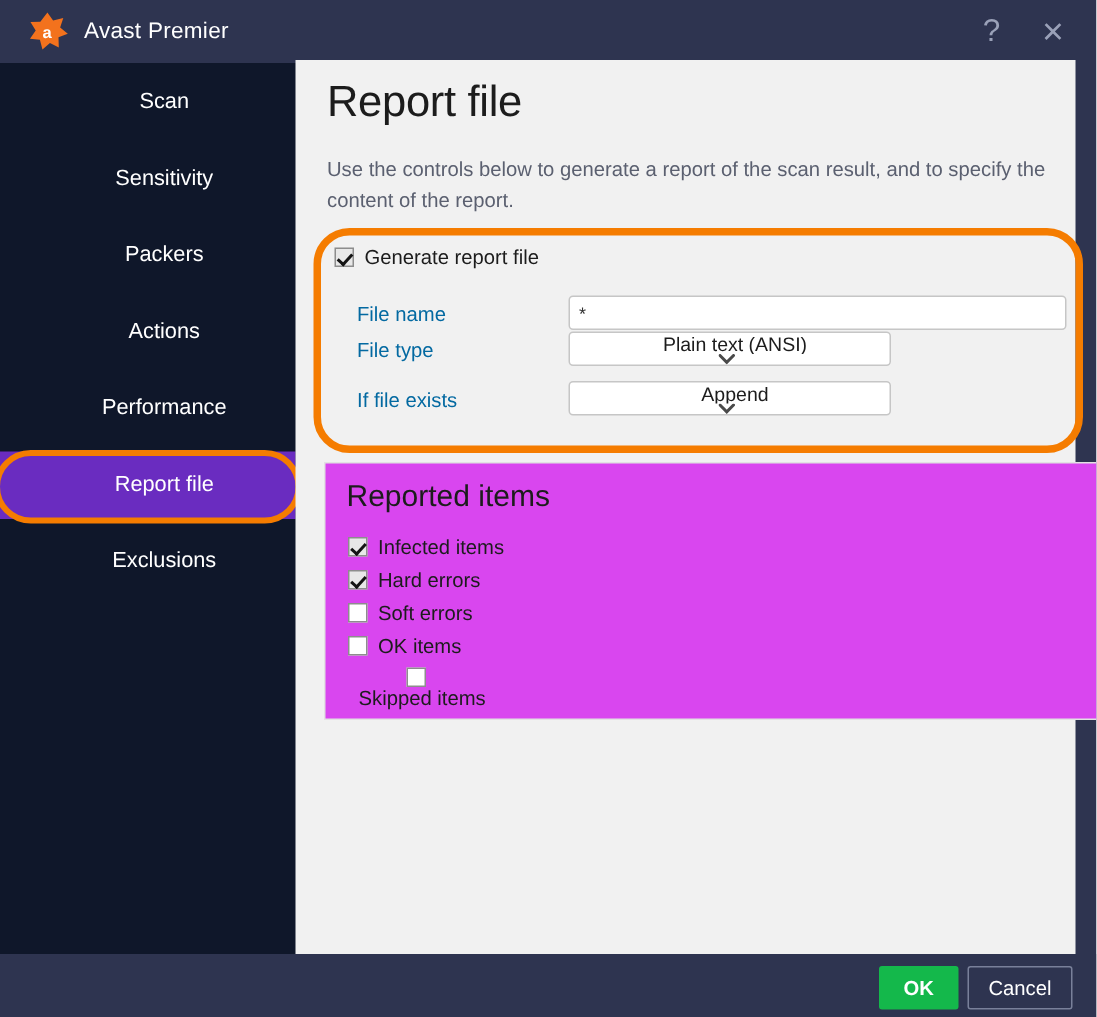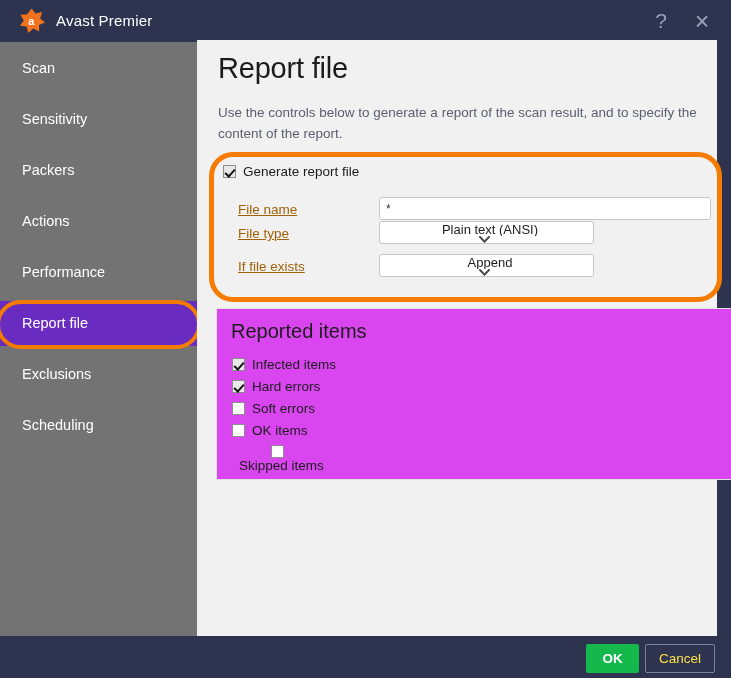--- a/index.html
+++ b/index.html
@@ -56,21 +56,22 @@
   }
   .win-help { right: 55px; font-size: 21px; }
   .win-close { right: 14px; font-size: 25px; font-weight: 300; }
 
   
   .sidebar {
     position: absolute;
     left: 0; top: 42px;
     width: 215px;
     height: 636px;
-    background: #737373;
+    background: #0f172a;
+    text-align: center;
   }
   .nav-item {
     position: absolute;
     left: 0;
     width: 197px;
     height: 45px;
     color: #ffffff;
     font-size: 14.5px;
     line-height: 45px;
     padding-left: 22px;
@@ -175,22 +176,21 @@
   }
   .chk-label {
     margin-left: 7px;
     font-size: 13.5px;
     color: #1c1c1c;
   }
 
   .field-label {
     position: absolute;
     font-size: 13.5px;
-    color: #a16207;
-    text-decoration: underline;
+    color: #0369a1;
   }
   .text-input {
     position: absolute;
     box-sizing: border-box;
     height: 23px;
     background: #ffffff;
     border: 1px solid #c6c6c6;
     border-radius: 3px;
     font-family: "Liberation Sans", sans-serif;
     font-size: 12px;
@@ -277,21 +277,21 @@
     width: 53px;
     background: #14b84b;
     color: #ffffff;
     border: none;
     font-weight: bold;
   }
   .btn-cancel {
     left: 645px;
     width: 70px;
     background: transparent;
-    color: #fde047;
+    color: #ffffff;
     border: 1px solid #79809a;
   }
 </style>
 </head>
 <body>
 
 <div id="app">
 
   <div class="titlebar">
     <div class="logo">
@@ -306,21 +306,20 @@
   </div>
 
   <div class="sidebar">
     <div class="nav-item" style="top:4px">Scan</div>
     <div class="nav-item" style="top:55px">Sensitivity</div>
     <div class="nav-item" style="top:106px">Packers</div>
     <div class="nav-item" style="top:157px">Actions</div>
     <div class="nav-item" style="top:208px">Performance</div>
     <div class="nav-item selected" style="top:259px">Report file</div>
     <div class="nav-item" style="top:310px">Exclusions</div>
-    <div class="nav-item" style="top:361px">Scheduling</div>
   </div>
   <div class="nav-highlight"></div>
 
   <div class="main">
 
     <div class="page-title">Report file</div>
     <div class="page-desc">Use the controls below to generate a report of the scan result, and to specify the content of the report.</div>
 
     <div class="gen-group">
 

